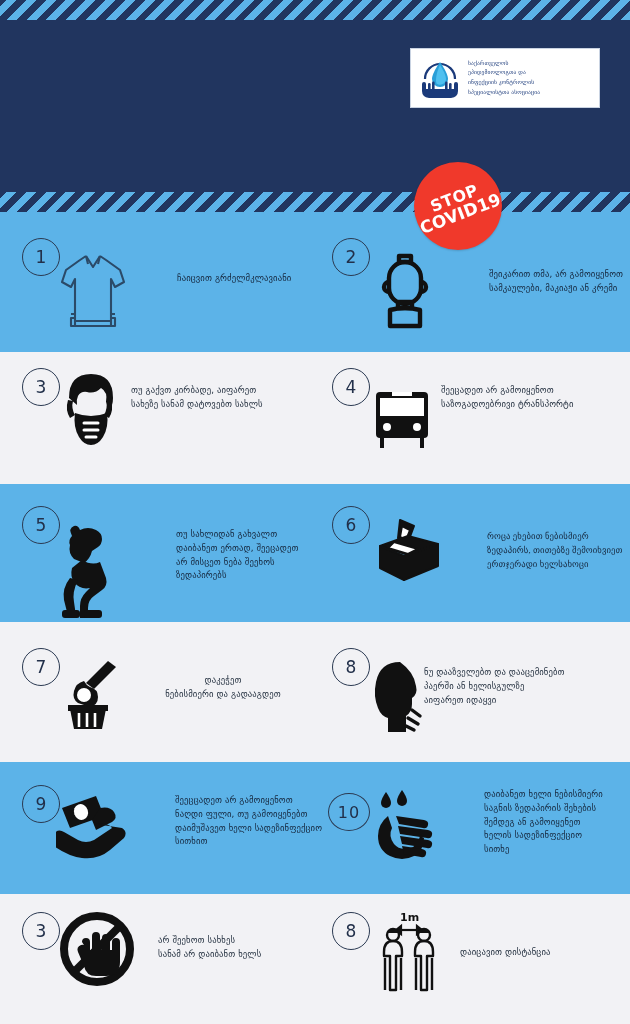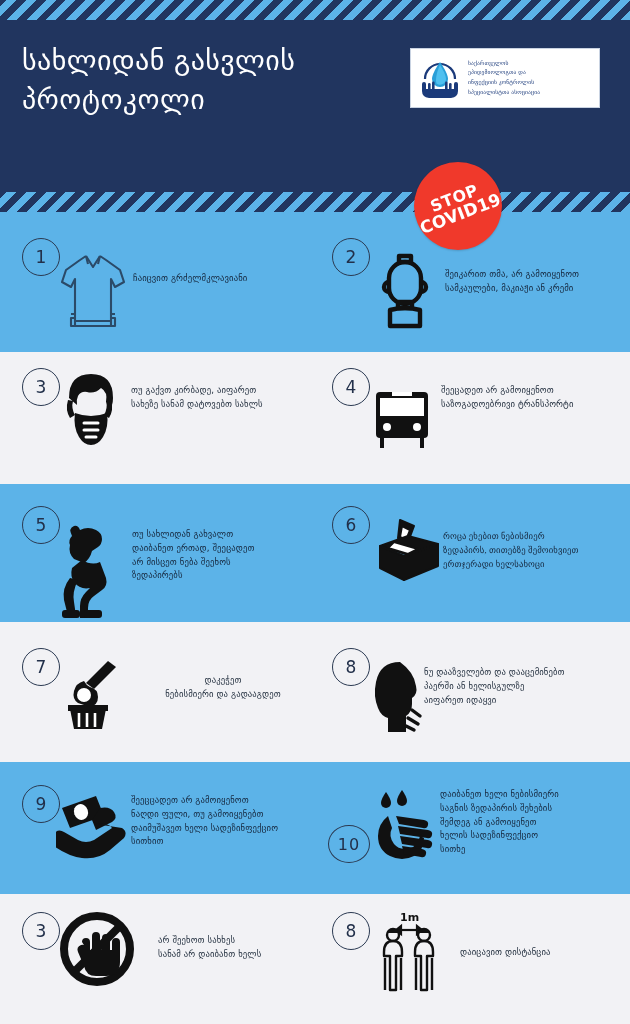--- a/index.html
+++ b/index.html
@@ -93,36 +93,34 @@
   .num-circle.wide { width: 42px; letter-spacing: 1px; font-size: 16px; }
   .icon-wrap { position: absolute; }
   .item-text {
     position: absolute;
     font-size: 8.7px;
     line-height: 1.58;
     color: #1b2838;
     white-space: pre-line;
     letter-spacing: 0.1px;
   }
-  .item-text.onblue { color: #14243a; }
+  .item-text.onblue { color: #14243a; margin-left: 44px; }
   .item-text.center { text-align: center; }
 
   svg { display: block; }
 </style>
 </head>
 <body>
 
 <div class="page">
 
   <div class="header">
     <div class="stripe-band stripe-top"></div>
     <div class="stripe-band stripe-bottom"></div>
 
-    <div class="header-title">სახლიდან გასვლის
-პროტოკოლი</div>
 
     <div class="logo-box">
       <div class="logo-mark">
         <svg viewBox="0 0 50 50" width="50" height="50">
           <path d="M10 26 A15 15 0 0 1 40 26" fill="none" stroke="#1b3a7a" stroke-width="2.2"></path>
           <path d="M25 9 C25 9 33 20 33 26 A8 8 0 0 1 17 26 C17 20 25 9 25 9 Z" fill="#2a9fd8"></path>
           <path d="M25 12 C25 12 31 21 31 26 A6 6 0 0 1 21.5 30.5 C20 27 22 18 25 12 Z" fill="#4fc0ef"></path>
           <path d="M7 31 L7 38 Q7 44 14 45 L36 45 Q43 44 43 38 L43 31 Q43 29 41 29 Q39 29 39 31 L39 36 L11 36 L11 31 Q11 29 9 29 Q7 29 7 31 Z" fill="#1b3a7a"></path>
           <rect x="13" y="30" width="2.6" height="7" rx="1.2" fill="#1b3a7a"></rect>
           <rect x="17" y="28.5" width="2.6" height="8.5" rx="1.2" fill="#1b3a7a"></rect>
@@ -310,21 +308,21 @@
         </g>
       </svg>
     </div>
     <div class="item-text onblue" style="left:131px;top:794px;width:195px;">შეეცცადეთ არ გამოიყენოთ
 ნაღდი ფული, თუ გამოიყენებთ
 დაიმუშავეთ ხელი სადეზინფექციო
 სითხით</div>
   </div>
 
   <div class="item">
-    <div class="num-circle wide" style="left:328px;top:825px;text-align:right;">10</div>
+    <div class="num-circle wide" style="left:328px;top:793px;text-align:right;">10</div>
     <div class="icon-wrap" style="left:374px;top:786px;">
       <svg viewBox="0 0 72 80" width="72" height="80">
         <g fill="#111111">
           <path d="M12 6 q5 7 5 11 a5 5 0 0 1 -10 0 q0 -4 5 -11 z"></path>
           <path d="M28 4 q5 7 5 11 a5 5 0 0 1 -10 0 q0 -4 5 -11 z"></path>
           <path d="M14 30 q-10 8 -10 20 q0 14 12 20 q12 6 24 0 q10 -6 10 -18 l-4 -2 q-2 10 -10 12 q-10 3 -16 -4 q-6 -8 -2 -16 z"></path>
           <path d="M22 30 l28 4 q5 1 4 5 q-1 4 -5 3 l-24 -4 z"></path>
           <path d="M24 40 l30 4 q5 1 4 5 q-1 4 -5 3 l-27 -4 z"></path>
           <path d="M26 50 l28 4 q5 1 4 5 q-1 4 -5 3 l-25 -4 z"></path>
           <path d="M28 60 l20 3 q5 1 4 5 q-1 4 -5 3 l-17 -3 z"></path>

